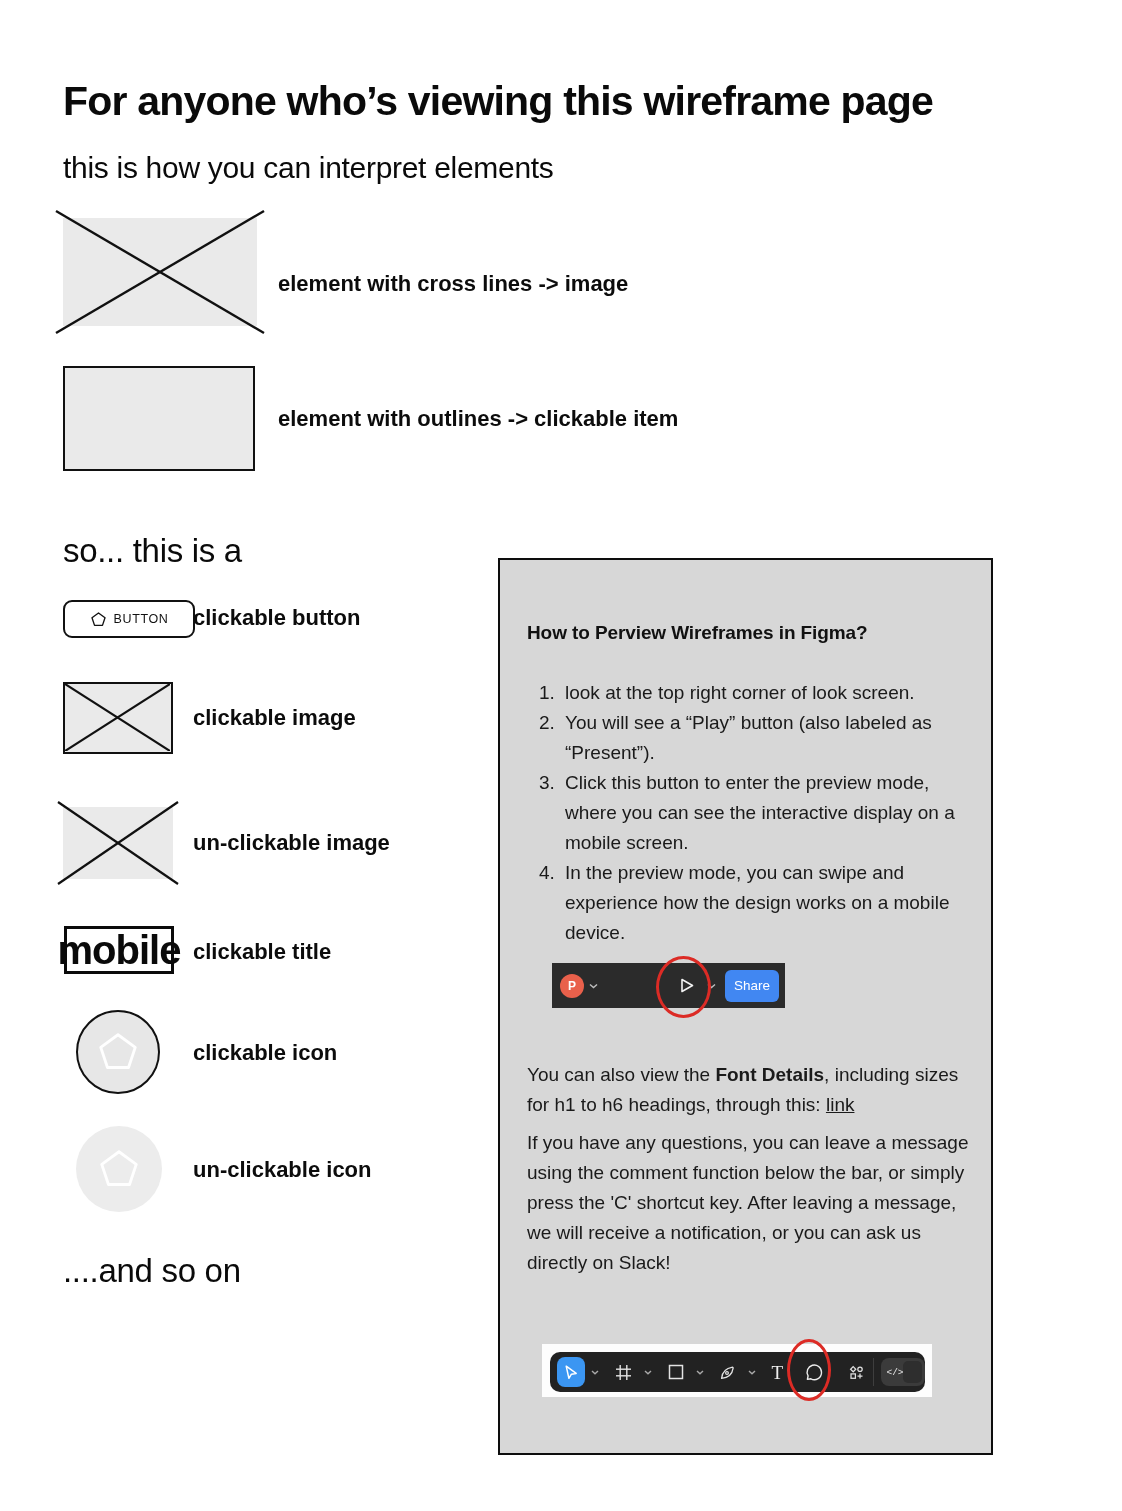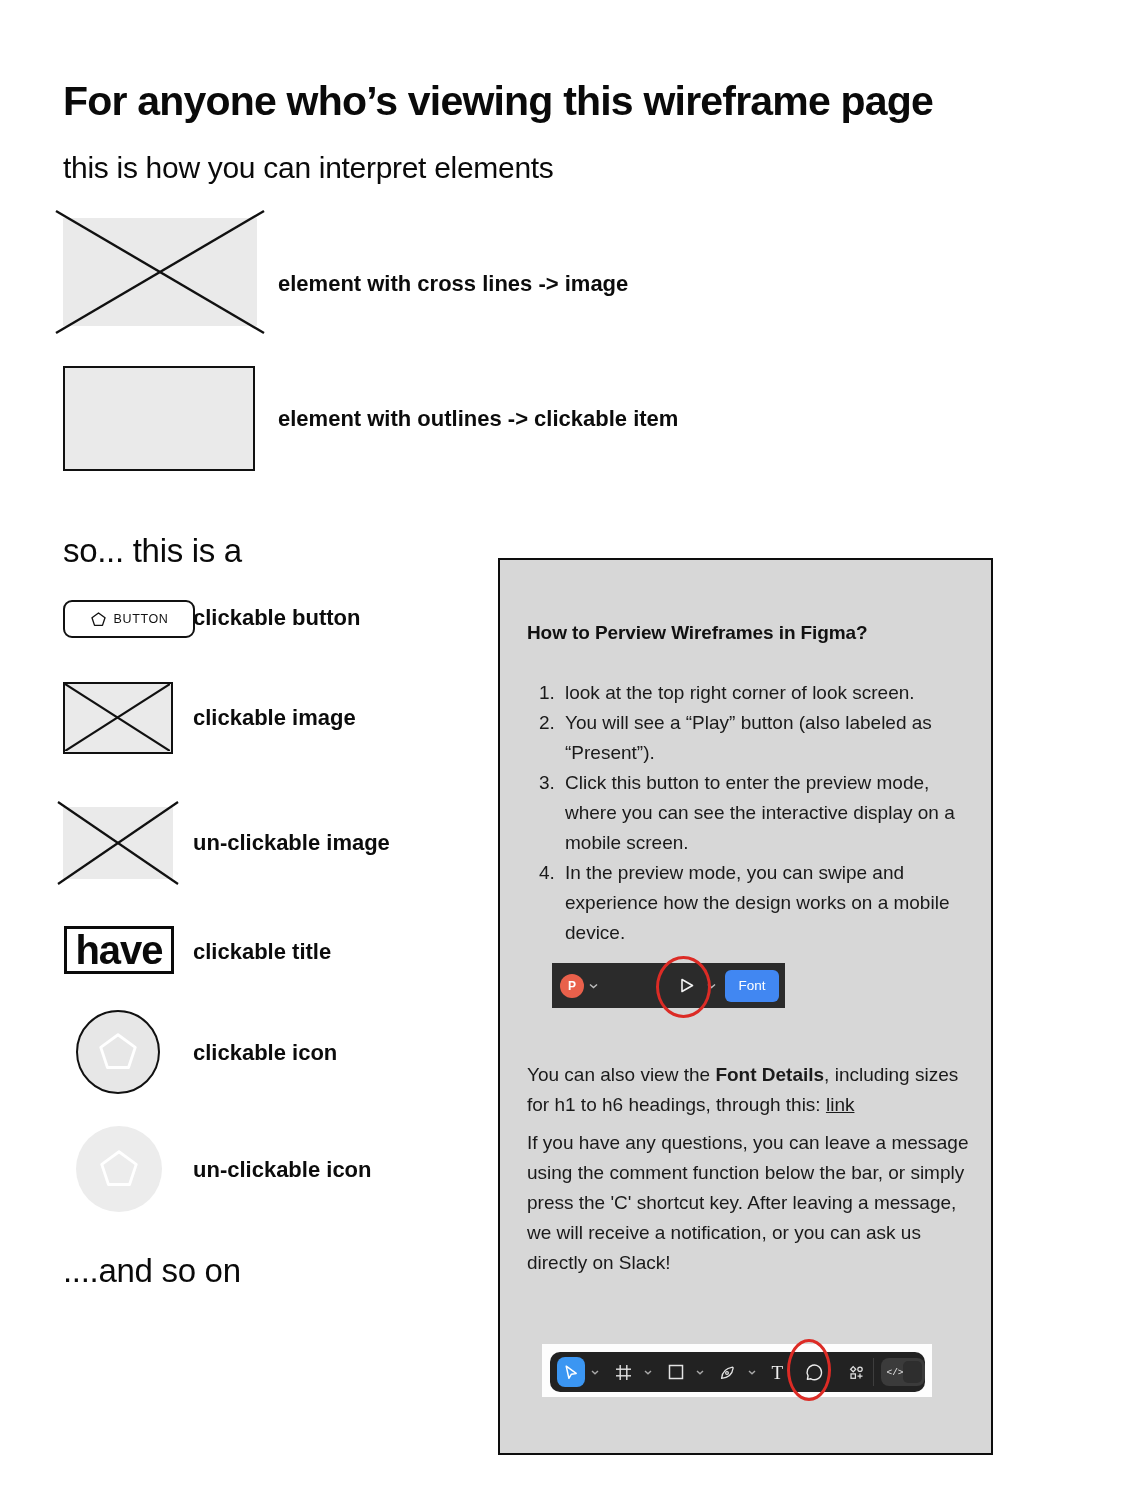--- a/index.html
+++ b/index.html
@@ -103,21 +103,21 @@
   <div class="abs caption" style="left:193px; top:705px;">clickable image</div>
 
   <div class="abs gray-fill" style="left:63px; top:807px; width:110px; height:72px;"></div>
   <svg class="cross-svg" style="left:57px; top:801px;" width="122" height="84">
     <line x1="1" y1="1" x2="121" y2="83" stroke="#111" stroke-width="2.2"></line>
     <line x1="121" y1="1" x2="1" y2="83" stroke="#111" stroke-width="2.2"></line>
   </svg>
   <div class="abs caption" style="left:193px; top:830px;">un-clickable image</div>
 
   <div class="abs title-box">
-    <span>have</span>
+    <span>mobile</span>
   </div>
   <div class="abs caption" style="left:193px; top:939px;">clickable title</div>
 
   <div class="abs icon-circle clickable">
     <span style="display:flex;">
       <svg width="46" height="46" viewBox="0 0 24 24" fill="none">
         <path d="M12 3 L21 9.6 L17.5 20.1 L6.5 20.1 L3 9.6 Z" stroke="#ffffff" stroke-width="1.5" stroke-linejoin="round"></path>
       </svg>
     </span>
   </div>
@@ -157,21 +157,21 @@
       <span class="tool" style="margin-left:81px;">
         <svg width="16" height="17" viewBox="0 0 16 17" fill="none">
           <path d="M3 2.5 L13.5 8.5 L3 14.5 Z" stroke="#f2f2f2" stroke-width="1.6" stroke-linejoin="round"></path>
         </svg>
       </span>
       <span class="chev" style="margin-left:12px;">
         <svg width="9" height="6">
             <polyline points="1,1.5 4.5,4.5 8,1.5" stroke="#bdbdbd" stroke-width="1.5" fill="none"></polyline>
           </svg>
       </span>
-      <div class="share-btn">Font</div>
+      <div class="share-btn">Share</div>
     </div>
     <div class="red-ellipse" style="left:156px; top:396px; width:55px; height:62px;"></div>
 
     <div class="abs panel-par" style="left:27px; top:478px;margin-top:22px;">
       <span>You can also view the </span><span class="bold">Font Details</span><span>, including sizes for h1 to h6 headings, through this: </span><span class="link">link</span>
     </div>
 
     <div class="abs panel-par" style="left:27px; top:568px;">If you have any questions, you can leave a message using the comment function below the bar, or simply press the 'C' shortcut key. After leaving a message, we will receive a notification, or you can ask us directly on Slack!</div>
 
     <div class="abs tb-strip">

